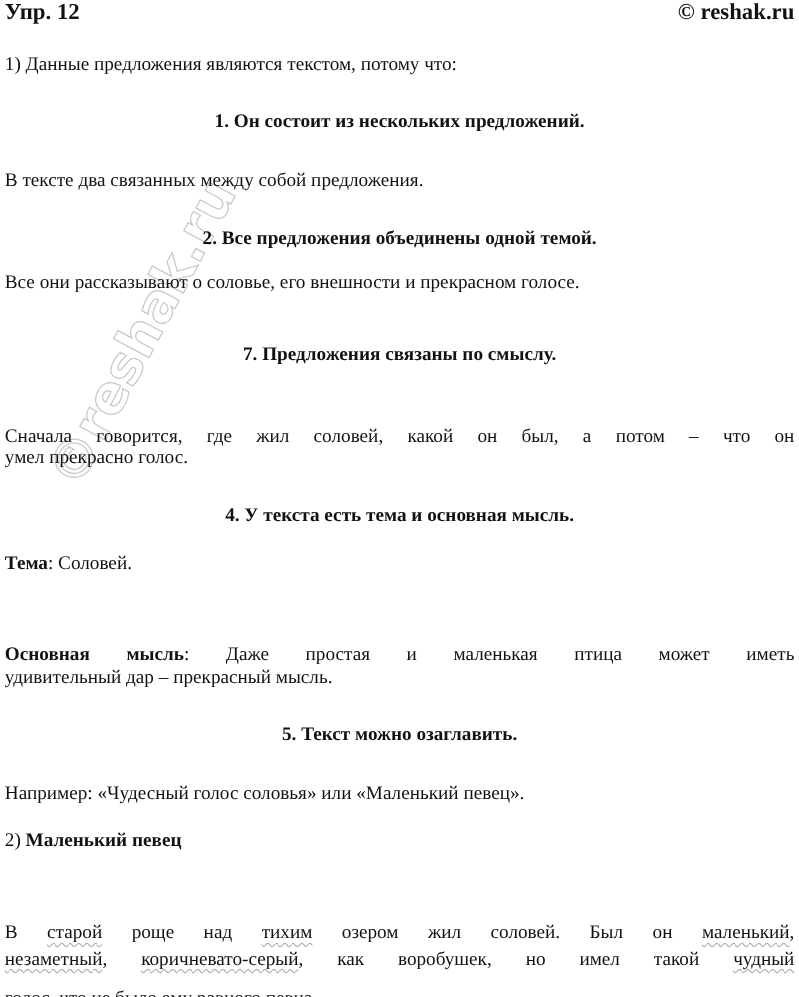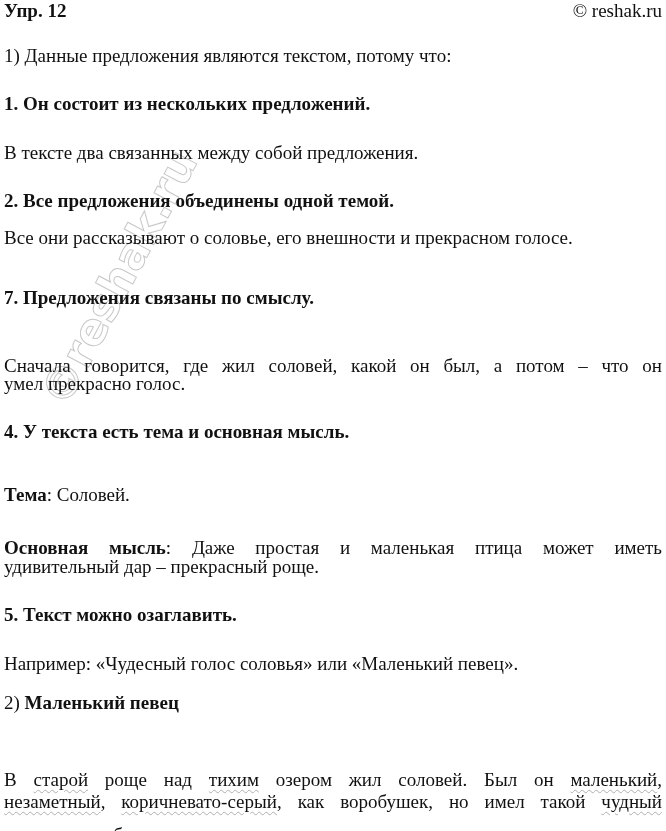--- a/index.html
+++ b/index.html
@@ -5,23 +5,23 @@
   html, body { margin: 0; padding: 0; background: #ffffff; }
   body {
     width: 666px; height: 831px; overflow: hidden; position: relative;
     font-family: "Liberation Serif", serif; color: #111111;
   }
   .header {
     position: absolute; left: 4px; right: 4px; top: 0px; height: 30px;
     font-size: 19px;
   }
   .ex-title { position: absolute; left: 0; top: 0; font-weight: bold; }
-  .copyright { position: absolute; right: 0; top: 0; }
-  .line { position: absolute; left: 4px; right: 4px; font-size: 19px; white-space: nowrap; }
-  .bold { font-weight: bold; }
+  .copyright { position: absolute; right: 0; top: 0; font-weight: bold; }
+  .line { position: absolute; left: 4px; right: 4px; font-size: 16px; white-space: nowrap; }
+  .bold { font-weight: bold; text-align: center; }
   .just { text-align: justify; text-align-last: justify; white-space: normal; margin-top: 19px; }
   .wavy {
     text-decoration: underline wavy #b0b0b0;
     text-decoration-thickness: 1px;
     text-underline-offset: 3px;
   }
   .watermark {
     position: absolute; left: 30px; top: 390px;
     transform: rotate(-62deg); transform-origin: left top;
     font-family: "DejaVu Sans", sans-serif; font-size: 44px; font-weight: bold;
@@ -45,27 +45,27 @@
 <div class="line" style="top:142px">В тексте два связанных между собой предложения.</div>
 
 <div class="line bold" style="top:190px">2. Все предложения объединены одной темой.</div>
 <div class="line" style="top:227px">Все они рассказывают о соловье, его внешности и прекрасном голосе.</div>
 
 <div class="line bold" style="top:287px">7. Предложения связаны по смыслу.</div>
 <div class="line just" style="top:336px">Сначала говорится, где жил соловей, какой он был, а потом – что он</div>
 <div class="line" style="top:373px">умел прекрасно голос.</div>
 
 <div class="line bold" style="top:421px">4. У текста есть тема и основная мысль.</div>
-<div class="line" style="top:484px">
+<div class="line" style="top:461px">
   <span class="bold">Тема</span><span>: Соловей.</span>
 </div>
 <div class="line just" style="top:518px">
   <span class="bold">Основная мысль</span><span>: Даже простая и маленькая птица может иметь</span>
 </div>
-<div class="line" style="top:556px">удивительный дар – прекрасный роще.</div>
+<div class="line" style="top:556px">удивительный дар – прекрасный мысль.</div>
 
 <div class="line bold" style="top:604px">5. Текст можно озаглавить.</div>
 <div class="line" style="top:653px">Например: «Чудесный голос соловья» или «Маленький певец».</div>
 
 <div class="line" style="top:692px">
   <span>2) </span><span class="bold">Маленький певец</span>
 </div>
 
 <div class="line just" style="top:750px">
   <span>В </span><span class="wavy">старой</span><span> роще над </span><span class="wavy">тихим</span><span> озером жил соловей. Был он </span><span class="wavy">маленький</span><span>,</span>

